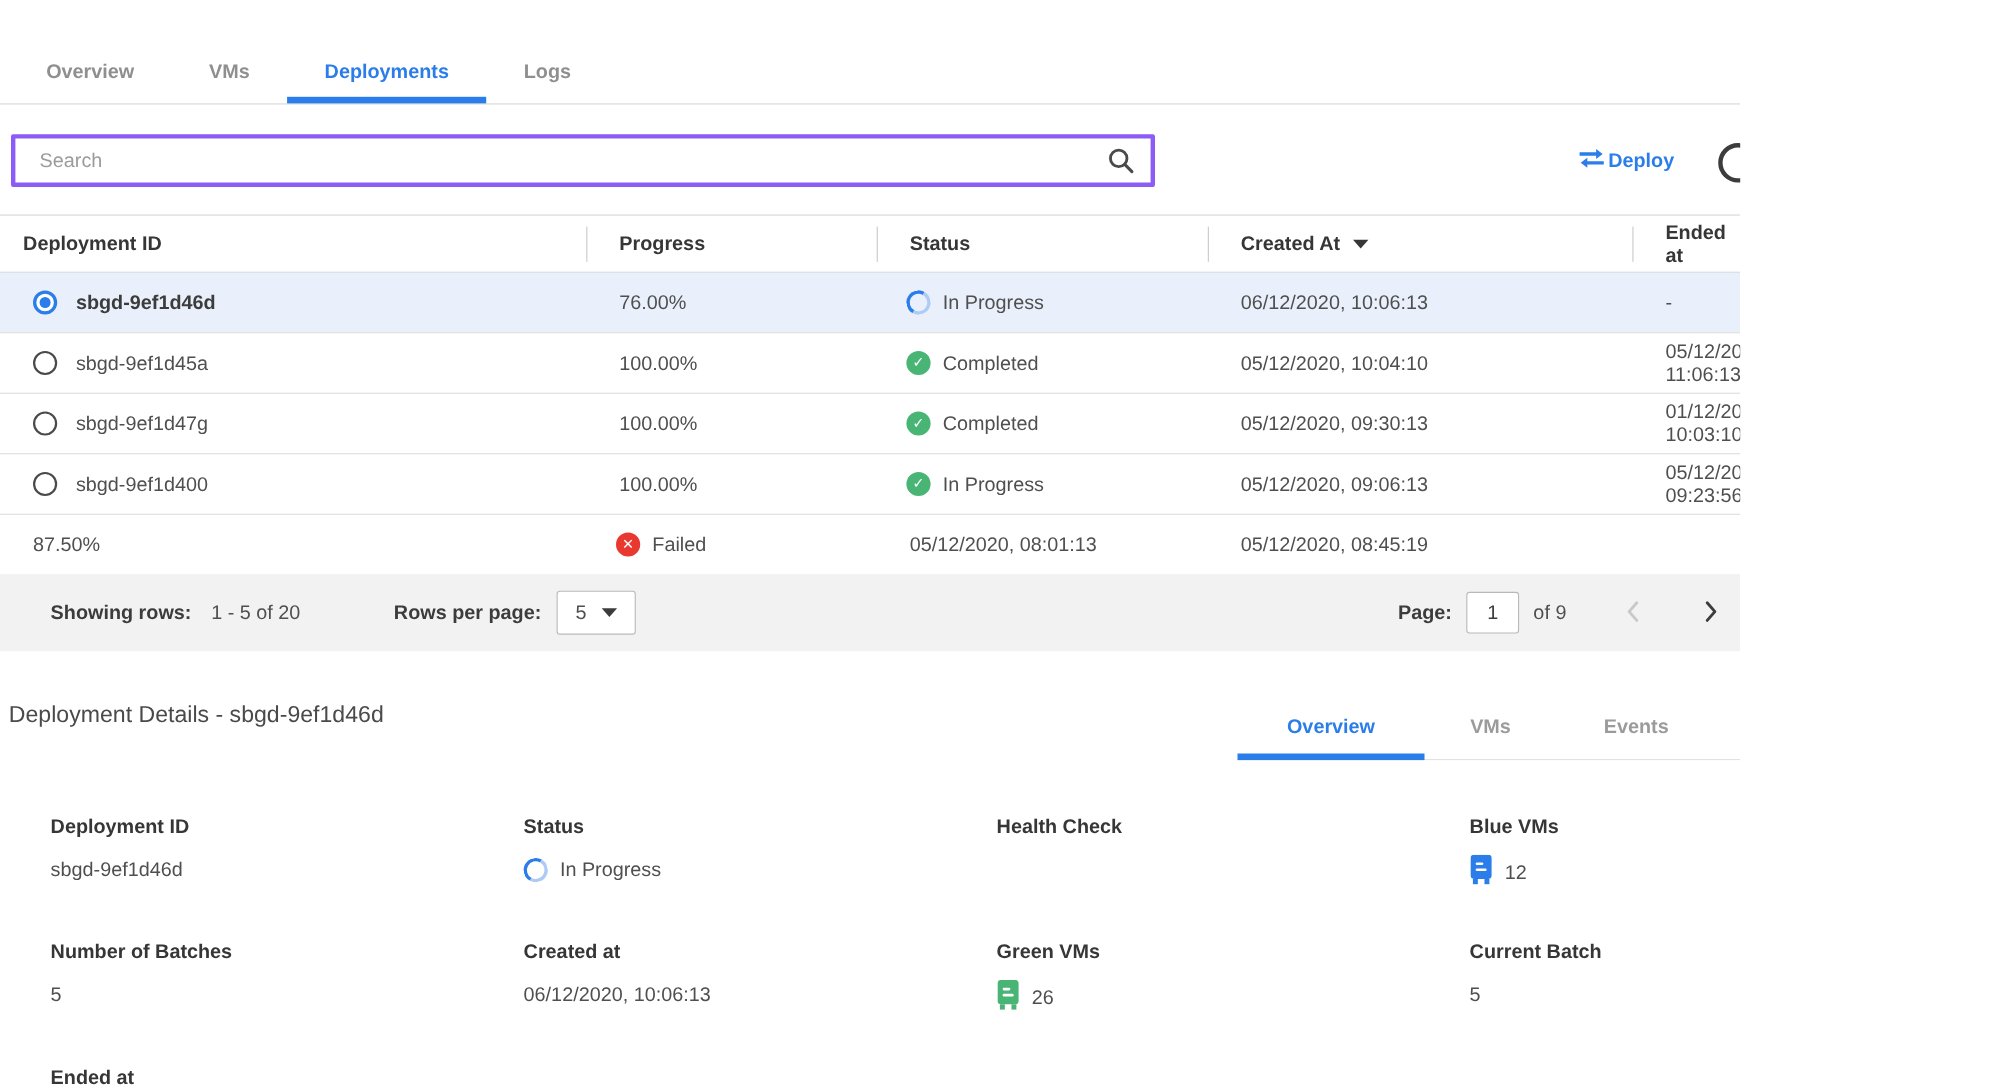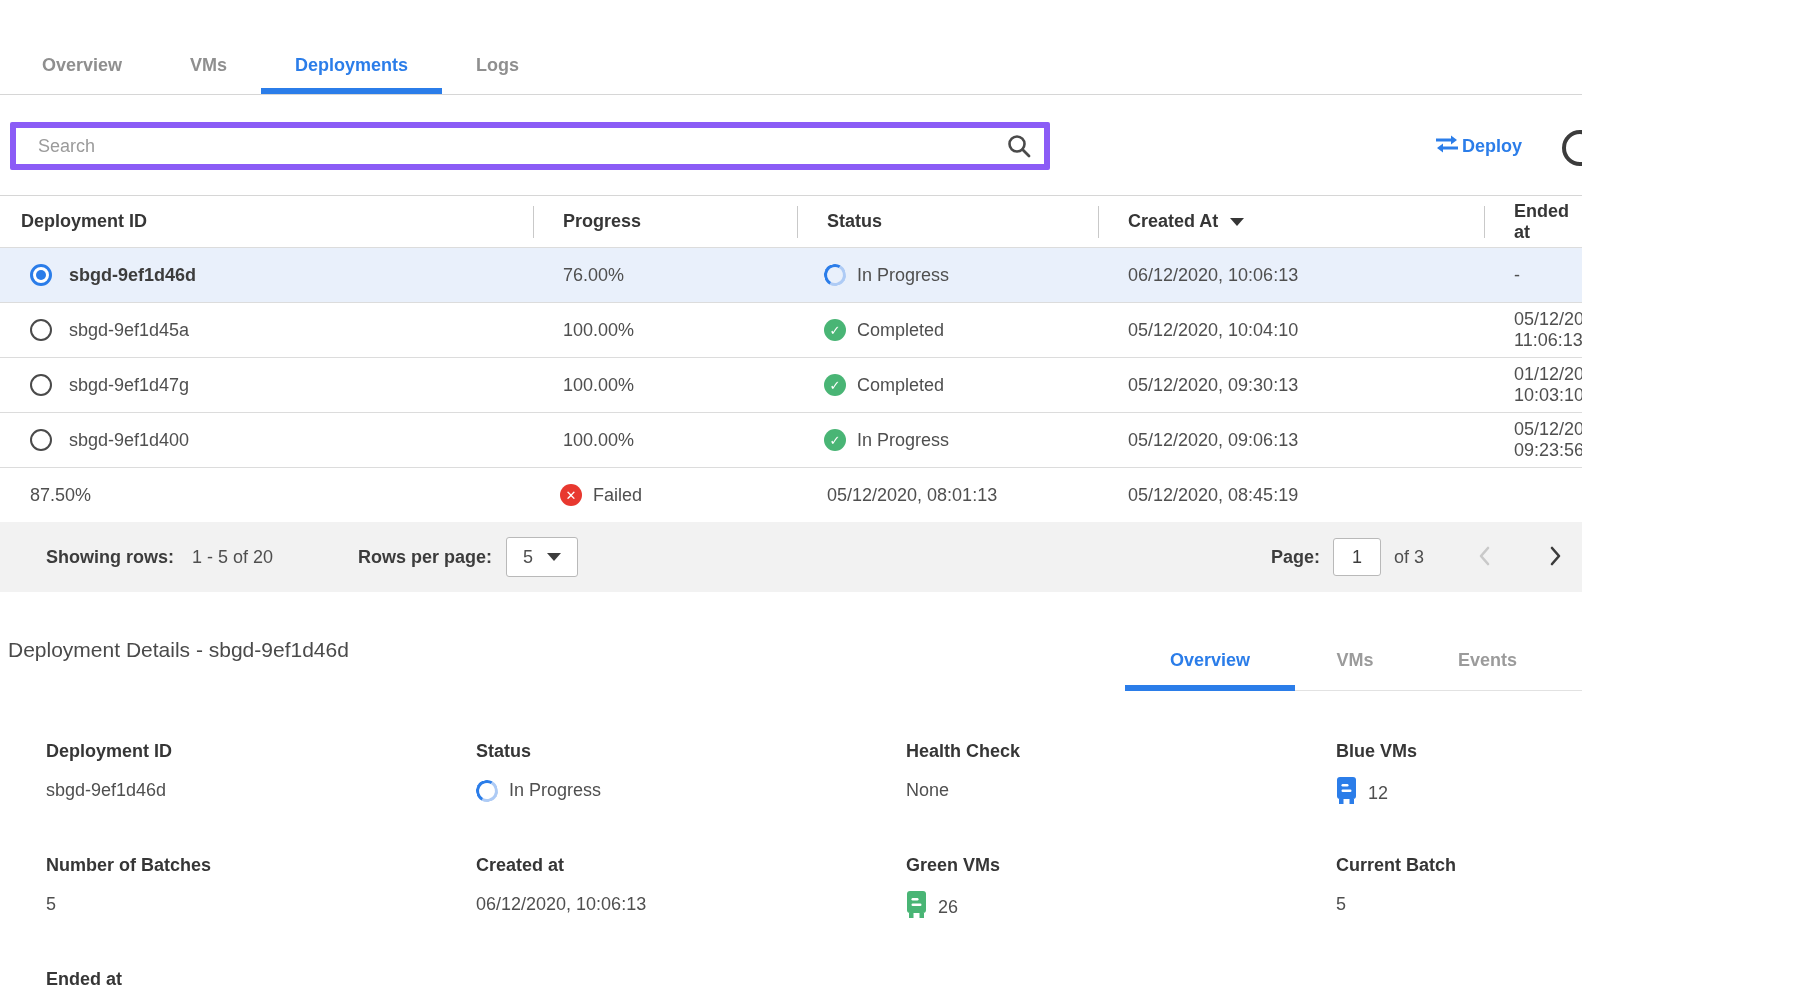--- a/index.html
+++ b/index.html
@@ -8,21 +8,21 @@
   .page { position:relative; width:1582px; height:992px; overflow:hidden; background:#fff;margin-top:47px; }
 
   
   .top-tabs { display:flex; padding-left:8px; border-bottom:1px solid #d6d6d6; height:48px; align-items:flex-end; }
   .top-tab { font-size:18px; font-weight:bold; color:var(--text_gray,#8f8f8f); padding:12px 34px; border-bottom:6px solid transparent; cursor:pointer; }
   .top-tab.active { color:var(--accent,#2b7de9); border-bottom-color:var(--accent,#2b7de9); }
 
   
   .toolbar { display:flex; align-items:center; margin-top:27px; padding-left:10px; height:48px; }
   .search-wrap { position:relative; width:1040px; height:48px; }
-  .search-wrap input { width:100%; height:100%; border:6px solid #8b5cf6; border-radius:2px; font-size:18px; padding:0 60px 0 22px; color:#4f4f4f; font-family:inherit; outline:none; }
+  .search-wrap input { width:100%; height:100%; border:4px solid #8b5cf6; border-radius:2px; font-size:18px; padding:0 60px 0 22px; color:#4f4f4f; font-family:inherit; outline:none; }
   .search-wrap input::placeholder { color:#9b9b9b; }
   .search-icon { position:absolute; right:18px; top:11px; }
   .deploy-btn { display:flex; align-items:center; gap:2px; margin-left:auto; margin-right:60px; background:none; border:none; cursor:pointer; font-family:inherit; font-size:18px; font-weight:bold; color:var(--accent,#2b7de9); }
   .refresh-partial { position:absolute; right:-16px; top:83px; width:36px; height:36px; border:4px solid #3c3c3c; border-radius:50%; }
   .refresh-partial::after { content:""; position:absolute; width:10px; height:10px; background:#fff; right:-5px; top:-6px; }
 
   
   .table { margin-top:25px; }
   .trow { display:grid; grid-template-columns:533px 264px 301px 386px 1fr; align-items:center; }
   .thead { height:52px; border-top:1px solid #d6d6d6; font-weight:bold; color:var(--text_dark,#363636); font-size:18px; }
@@ -193,21 +193,21 @@
       <span class="b">Showing rows:</span>
       <span class="showing-value">1 - 5 of 20</span>
       <span class="b rpp-label">Rows per page:</span>
       <div class="rpp-select">
         <span>5</span>
         <span class="rpp-caret"></span>
       </div>
       <div class="page-group">
         <span class="b">Page:</span>
         <input class="page-input" type="text" value="1" style="">
-        <span class="of-total">of 3</span>
+        <span class="of-total">of 9</span>
         <button class="chev">
           <span>
             <svg width="18" height="24" viewBox="0 0 18 24" fill="none">
                 <path d="M12 4 L5 12 L12 20" stroke="#c9c9c9" stroke-width="2.6" stroke-linecap="round" stroke-linejoin="round"></path>
               </svg>
           </span>
         </button>
         <button class="chev">
           <span>
             <svg width="18" height="24" viewBox="0 0 18 24" fill="none">
@@ -238,21 +238,20 @@
     <div class="field">
       <div class="field-label">Status</div>
       <div class="field-value">
         <span class="spinner"></span>
         <span>In Progress</span>
       </div>
     </div>
 
     <div class="field">
       <div class="field-label">Health Check</div>
-      <div class="field-value">None</div>
     </div>
 
     <div class="field">
       <div class="field-label">Blue VMs</div>
       <div class="field-value">
         <span class="vm-icon">
           <svg width="21" height="27" viewBox="0 0 21 27">
             <rect x="1" y="0" width="19" height="22" rx="3" fill="#2b7de9"></rect>
             <rect x="5.5" y="7" width="7" height="2.4" rx="1.2" fill="#fff"></rect>
             <rect x="5.5" y="12.5" width="10" height="2.4" rx="1.2" fill="#fff"></rect>

